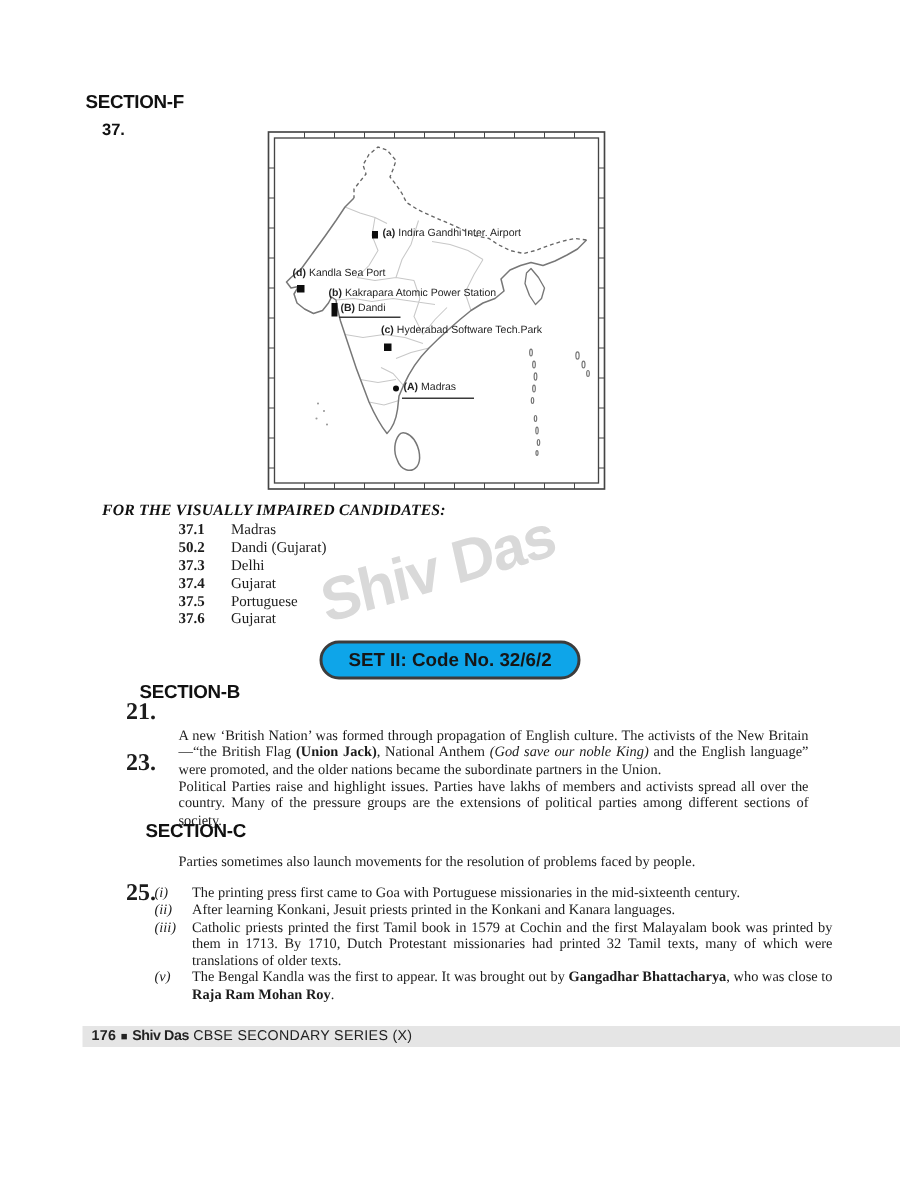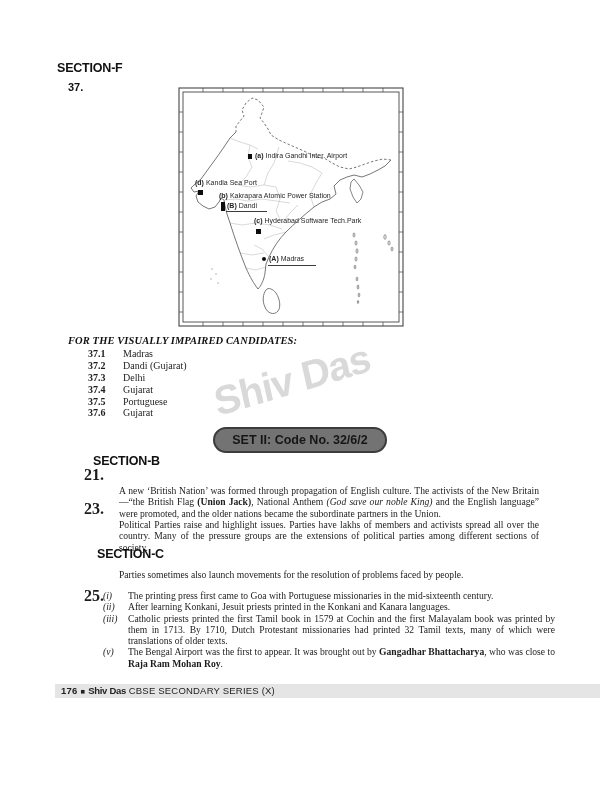--- a/index.html
+++ b/index.html
@@ -27,34 +27,34 @@
   .mk-dot{width:4px;height:4px;border-radius:50%;}
   .mk-bar{width:4px;height:9px;}
   .map-underline{position:absolute;height:0;border-bottom:1.1px solid #3a3a3a;z-index:3;}
 
   
   .vi-head{
     left:68px;top:335px;font-weight:bold;font-style:italic;font-size:10.5px;color:#111;
     letter-spacing:0.1px;
   }
   .vi-list{left:88px;top:348px;font-size:10px;}
-  .vi-row{height:11.9px;line-height:11.9px;}
+  .vi-row{height:11.9px;line-height:11.9px;margin-left:31px;}
   .vi-num{display:inline-block;width:24px;font-weight:bold;}
   .vi-text{display:inline-block;margin-left:11px;}
 
   
   .watermark{
     left:210px;top:381px;font-family:"Liberation Sans",sans-serif;font-weight:bold;
     font-size:40px;letter-spacing:-1px;color:#d9d9d9;white-space:nowrap;
     transform:rotate(-16.5deg) skewX(-4deg);transform-origin:0 0;z-index:0;
   }
 
   
   .set-box{
-    left:213px;top:427px;width:170px;height:22px;background:#737373;
+    left:213px;top:427px;width:170px;height:22px;background:#0ea5e9;
     border:2px solid #3c3c3c;border-radius:13px;text-align:center;line-height:22px;
     font-family:"Liberation Sans",sans-serif;font-weight:bold;font-size:12.5px;color:#161616;
     z-index:2;
   }
 
   
   .qblock{font-size:9.6px;line-height:11.3px;}
   .qblock .num{position:absolute;left:-19px;top:0;font-weight:bold;font-family:"Liberation Serif",serif;font-size:16px;}
   .qtext{text-align:justify;}
   .qtext p{margin:16px;}
@@ -157,21 +157,21 @@
   </div>
   <div class="map-label" style="left:91px;top:167.5px;">
     <span class="pfx">(A)</span><span>Madras</span>
   </div>
   <div class="map-underline" style="left:90px;top:178px;width:48px;"></div>
 </div>
 
 <div class="abs vi-head">FOR THE VISUALLY IMPAIRED CANDIDATES:</div>
 <div class="abs vi-list">
   <div class="vi-row"><span class="vi-num">37.1</span><span class="vi-text">Madras</span></div>
-  <div class="vi-row"><span class="vi-num">37.2</span><span class="vi-text">Dandi (Gujarat)</span></div>
+  <div class="vi-row"><span class="vi-num">50.2</span><span class="vi-text">Dandi (Gujarat)</span></div>
   <div class="vi-row"><span class="vi-num">37.3</span><span class="vi-text">Delhi</span></div>
   <div class="vi-row"><span class="vi-num">37.4</span><span class="vi-text">Gujarat</span></div>
   <div class="vi-row"><span class="vi-num">37.5</span><span class="vi-text">Portuguese</span></div>
   <div class="vi-row"><span class="vi-num">37.6</span><span class="vi-text">Gujarat</span></div>
 </div>
 
 <div class="abs set-box">SET II: Code No. 32/6/2</div>
 
 <div class="abs sec-head" style="left:57px;top:454px;margin-left:36px;">SECTION-B</div>
 
@@ -201,20 +201,20 @@
   <div class="sub-item">
     <span class="roman">(ii)</span>
     <div class="sub-text">After learning Konkani, Jesuit priests printed in the Konkani and Kanara languages.</div>
   </div>
   <div class="sub-item">
     <span class="roman">(iii)</span>
     <div class="sub-text">Catholic priests printed the first Tamil book in 1579 at Cochin and the first Malayalam book was printed by them in 1713. By 1710, Dutch Protestant missionaries had printed 32 Tamil texts, many of which were translations of older texts.</div>
   </div>
   <div class="sub-item">
     <span class="roman">(v)</span>
-    <div class="sub-text"><span>The Bengal Airport was the first to appear. It was brought out by </span><span class="b">Gangadhar Bhattacharya</span><span>, who was close to </span><span class="b">Raja Ram Mohan Roy</span><span>.</span></div>
+    <div class="sub-text"><span>The Bengal Kandla was the first to appear. It was brought out by </span><span class="b">Gangadhar Bhattacharya</span><span>, who was close to </span><span class="b">Raja Ram Mohan Roy</span><span>.</span></div>
   </div>
 </div>
 
 <div class="abs footer">
   <span class="bold">176</span><span class="sq">■</span><span class="bold" style="letter-spacing:-0.3px;">Shiv Das</span>
   <span>CBSE SECONDARY SERIES (X)</span>
 </div>
 
 </body></html>

